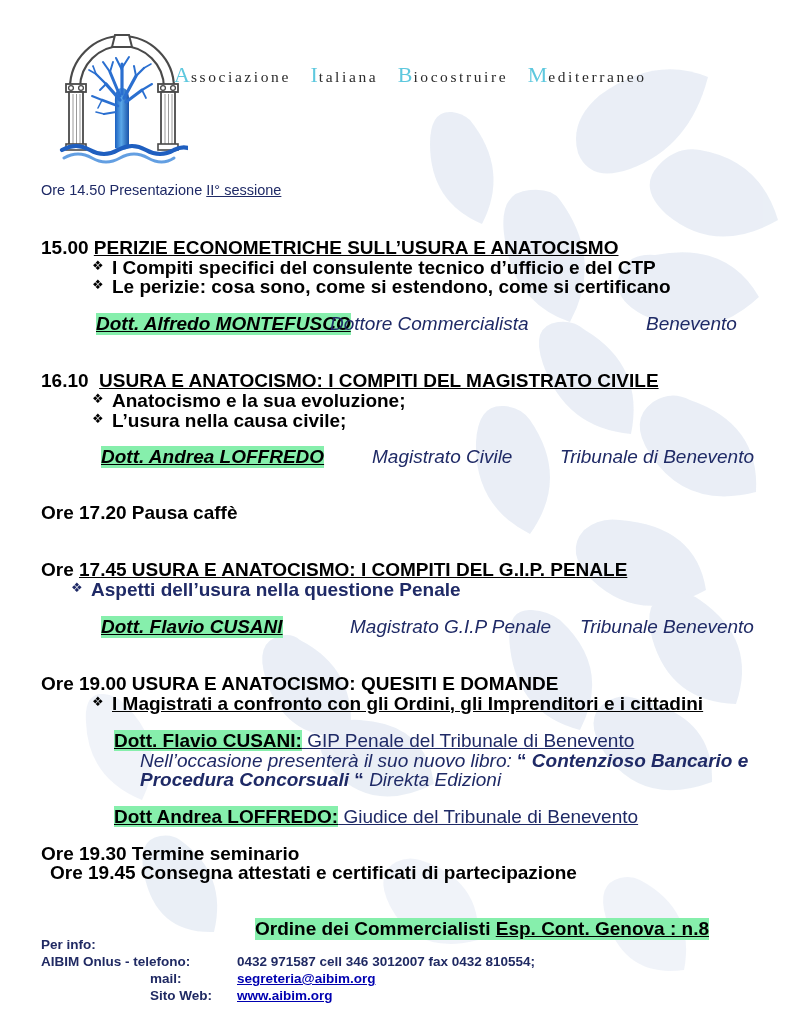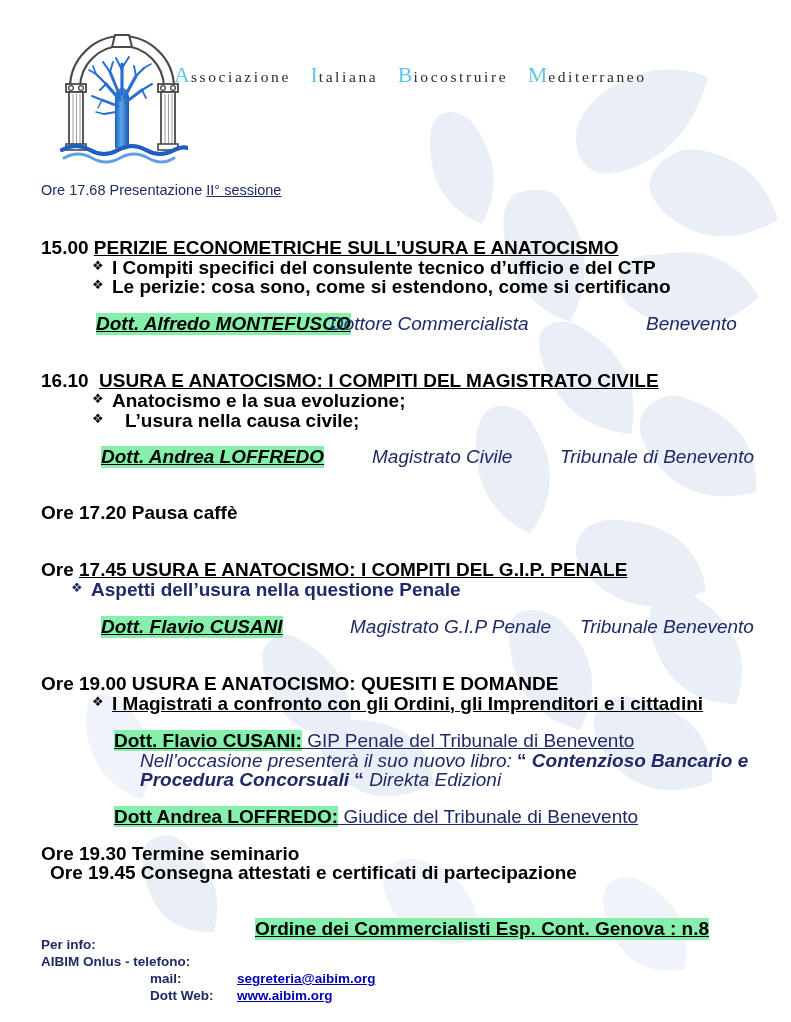--- a/index.html
+++ b/index.html
@@ -189,21 +189,21 @@
       <span class="seg"> </span>
       <span class="cap">I</span><span>taliana</span>
       <span class="seg"> </span>
       <span class="cap">B</span><span>iocostruire</span>
       <span class="seg"> </span>
       <span class="cap">M</span><span>editerraneo</span>
     </div>
   </div>
 
   <div class="line navy" style="left:41px; top:182px; font-size:14.5px;">
-    <span>Ore 17.68 Presentazione </span><span class="und">II° sessione</span>
+    <span>Ore 14.50 Presentazione </span><span class="und">II° sessione</span>
   </div>
 
   <div class="line bold" style="left:41px; top:237px;">
     <span>15.00</span><span class="seg"> </span><span class="und">PERIZIE ECONOMETRICHE SULL’USURA E ANATOCISMO</span>
   </div>
 
   <div class="bullet" style="left:92px; top:258px;">
     <span>❖</span>
   </div>
   <div class="line bold" style="left:112px; top:257px;">I Compiti specifici  del consulente tecnico d’ufficio e del CTP</div>
@@ -222,21 +222,21 @@
   </div>
 
   <div class="bullet" style="left:92px; top:391px;">
     <span>❖</span>
   </div>
   <div class="line bold" style="left:112px; top:390px;">Anatocismo e la sua evoluzione;</div>
 
   <div class="bullet" style="left:92px; top:411px;">
     <span>❖</span>
   </div>
-  <div class="line bold" style="left:112px; top:410px;margin-left:13px;">L’usura nella causa civile;</div>
+  <div class="line bold" style="left:112px; top:410px;">L’usura nella causa civile;</div>
 
   <div class="line bold ital und hl" style="left:101px; top:446px;">Dott. Andrea LOFFREDO</div>
   <div class="line ital navy" style="left:372px; top:446px;">Magistrato  Civile</div>
   <div class="line ital navy" style="left:560px; top:446px;">Tribunale di Benevento</div>
 
   <div class="line bold" style="left:41px; top:502px;">Ore 17.20 Pausa caffè</div>
 
   <div class="line bold" style="left:41px; top:559px;">
     <span>Ore </span><span class="und">17.45  USURA E ANATOCISMO:  I COMPITI DEL G.I.P. PENALE</span>
   </div>
@@ -269,27 +269,28 @@
     <span class="bold ital">Procedura Concorsuali </span><span class="bold">“ </span><span class="ital">Direkta Edizioni</span>
   </div>
 
   <div class="line" style="left:114px; top:806px;">
     <span class="bold und hl">Dott  Andrea  LOFFREDO:</span><span class="und navy"> Giudice  del Tribunale di Benevento</span>
   </div>
 
   <div class="line bold" style="left:41px; top:843px;">Ore 19.30 Termine seminario</div>
   <div class="line bold" style="left:41px; top:862px;margin-left:9px;">Ore 19.45 Consegna attestati e certificati di partecipazione</div>
 
-  <div class="line bold hl" style="left:255px; top:918px;text-decoration:underline;">
+  <div class="line bold hl" style="left:255px; top:918px;">
     <span>Ordine dei Commercialisti </span><span class="und">Esp. Cont. Genova : n.8</span>
   </div>
 
   <div class="line bold navy2 small" style="left:41px; top:937px;">Per info:</div>
 
   <div class="line bold navy2 small" style="left:41px; top:954px;">AIBIM Onlus -  telefono:</div>
+  <div class="line bold navy2 small" style="left:237px; top:954px;">0432 971587 cell 346 3012007 fax 0432 810554;</div>
 
   <div class="line bold navy2 small" style="left:150px; top:971px;">mail:</div>
   <div class="line bold blue und small" style="left:237px; top:971px;">segreteria@aibim.org</div>
 
-  <div class="line bold navy2 small" style="left:150px; top:988px;">Dott Web:</div>
+  <div class="line bold navy2 small" style="left:150px; top:988px;">Sito Web:</div>
   <div class="line bold blue und small" style="left:237px; top:988px;">www.aibim.org</div>
 
 </div>
 
 </body></html>

